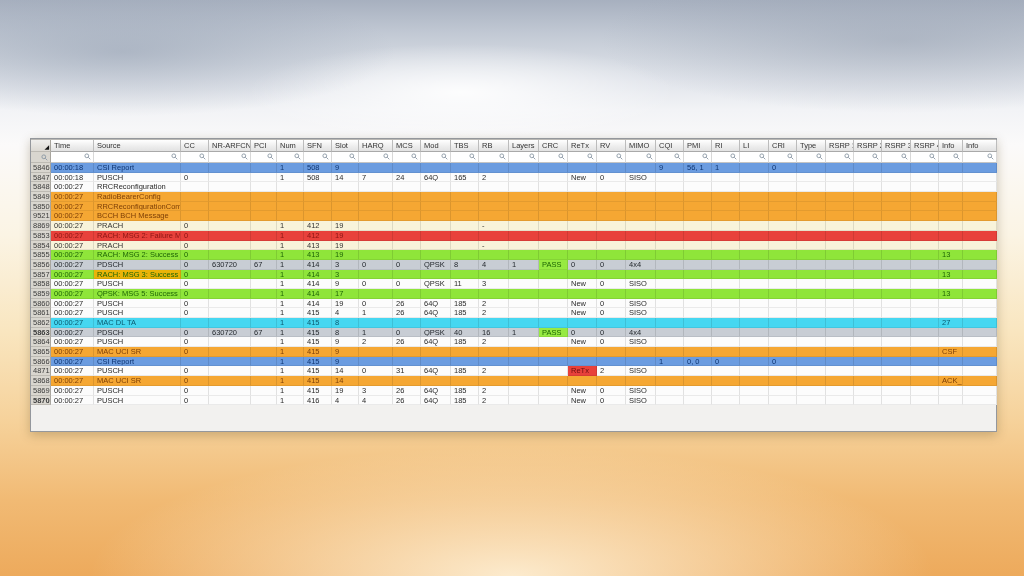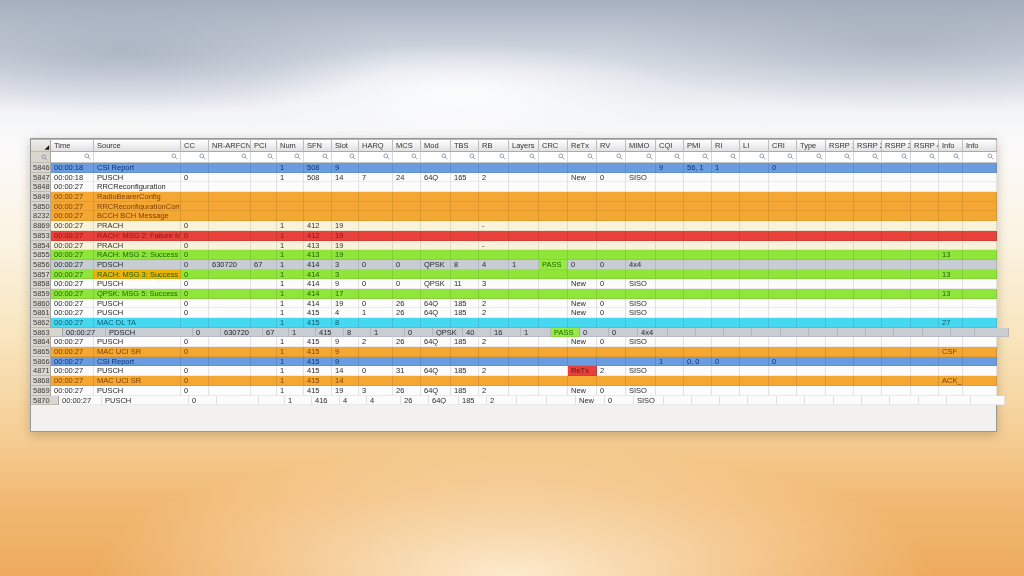--- a/index.html
+++ b/index.html
@@ -437,21 +437,21 @@
           <div class="dcell" style="width: 28px; background: rgb(245, 167, 51); color: rgb(125, 63, 6);"></div>
           <div class="dcell" style="width: 29px; background: rgb(245, 167, 51); color: rgb(125, 63, 6);"></div>
           <div class="dcell" style="width: 28px; background: rgb(245, 167, 51); color: rgb(125, 63, 6);"></div>
           <div class="dcell" style="width: 28px; background: rgb(245, 167, 51); color: rgb(125, 63, 6);"></div>
           <div class="dcell" style="width: 29px; background: rgb(245, 167, 51); color: rgb(125, 63, 6);"></div>
           <div class="dcell" style="width: 28px; background: rgb(245, 167, 51); color: rgb(125, 63, 6);"></div>
           <div class="dcell" style="width: 24px; background: rgb(245, 167, 51); color: rgb(125, 63, 6);"></div>
           <div class="dcell" style="width: 34px; background: rgb(245, 167, 51); color: rgb(125, 63, 6);"></div>
         </div>
         <div class="grow drow">
-          <div class="dcell gut" style="width: 20px;">8232</div>
+          <div class="dcell gut" style="width: 20px;">9521</div>
           <div class="dcell" style="width: 43px; background: rgb(245, 167, 51); color: rgb(125, 63, 6);">00:00:27</div>
           <div class="dcell" style="width: 87px; background: rgb(245, 167, 51); color: rgb(125, 63, 6);">BCCH BCH Message</div>
           <div class="dcell" style="width: 28px; background: rgb(245, 167, 51); color: rgb(125, 63, 6);"></div>
           <div class="dcell" style="width: 42px; background: rgb(245, 167, 51); color: rgb(125, 63, 6);"></div>
           <div class="dcell" style="width: 26px; background: rgb(245, 167, 51); color: rgb(125, 63, 6);"></div>
           <div class="dcell" style="width: 27px; background: rgb(245, 167, 51); color: rgb(125, 63, 6);"></div>
           <div class="dcell" style="width: 28px; background: rgb(245, 167, 51); color: rgb(125, 63, 6);"></div>
           <div class="dcell" style="width: 27px; background: rgb(245, 167, 51); color: rgb(125, 63, 6);"></div>
           <div class="dcell" style="width: 34px; background: rgb(245, 167, 51); color: rgb(125, 63, 6);"></div>
           <div class="dcell" style="width: 28px; background: rgb(245, 167, 51); color: rgb(125, 63, 6);"></div>
@@ -833,21 +833,21 @@
           <div class="dcell" style="width: 28px; background: rgb(70, 215, 241); color: rgb(11, 90, 112);"></div>
           <div class="dcell" style="width: 29px; background: rgb(70, 215, 241); color: rgb(11, 90, 112);"></div>
           <div class="dcell" style="width: 28px; background: rgb(70, 215, 241); color: rgb(11, 90, 112);"></div>
           <div class="dcell" style="width: 28px; background: rgb(70, 215, 241); color: rgb(11, 90, 112);"></div>
           <div class="dcell" style="width: 29px; background: rgb(70, 215, 241); color: rgb(11, 90, 112);"></div>
           <div class="dcell" style="width: 28px; background: rgb(70, 215, 241); color: rgb(11, 90, 112);"></div>
           <div class="dcell" style="width: 24px; background: rgb(70, 215, 241); color: rgb(11, 90, 112);">27</div>
           <div class="dcell" style="width: 34px; background: rgb(70, 215, 241); color: rgb(11, 90, 112);"></div>
         </div>
         <div class="grow drow">
-          <div class="dcell gut" style="width: 32px;">5863</div>
+          <div class="dcell gut" style="width: 20px; font-weight: bold;">5863</div>
           <div class="dcell" style="width: 43px; background: rgb(200, 205, 212); color: rgb(31, 36, 41);">00:00:27</div>
           <div class="dcell" style="width: 87px; background: rgb(200, 205, 212); color: rgb(31, 36, 41);">PDSCH</div>
           <div class="dcell" style="width: 28px; background: rgb(200, 205, 212); color: rgb(31, 36, 41);">0</div>
           <div class="dcell" style="width: 42px; background: rgb(200, 205, 212); color: rgb(31, 36, 41);">630720</div>
           <div class="dcell" style="width: 26px; background: rgb(200, 205, 212); color: rgb(31, 36, 41);">67</div>
           <div class="dcell" style="width: 27px; background: rgb(200, 205, 212); color: rgb(31, 36, 41);">1</div>
           <div class="dcell" style="width: 28px; background: rgb(200, 205, 212); color: rgb(31, 36, 41);">415</div>
           <div class="dcell" style="width: 27px; background: rgb(200, 205, 212); color: rgb(31, 36, 41);">8</div>
           <div class="dcell" style="width: 34px; background: rgb(200, 205, 212); color: rgb(31, 36, 41);">1</div>
           <div class="dcell" style="width: 28px; background: rgb(200, 205, 212); color: rgb(31, 36, 41);">0</div>
@@ -1064,21 +1064,21 @@
           <div class="dcell" style="width: 28px; background: rgb(252, 252, 252); color: rgb(42, 42, 42);"></div>
           <div class="dcell" style="width: 29px; background: rgb(252, 252, 252); color: rgb(42, 42, 42);"></div>
           <div class="dcell" style="width: 28px; background: rgb(252, 252, 252); color: rgb(42, 42, 42);"></div>
           <div class="dcell" style="width: 28px; background: rgb(252, 252, 252); color: rgb(42, 42, 42);"></div>
           <div class="dcell" style="width: 29px; background: rgb(252, 252, 252); color: rgb(42, 42, 42);"></div>
           <div class="dcell" style="width: 28px; background: rgb(252, 252, 252); color: rgb(42, 42, 42);"></div>
           <div class="dcell" style="width: 24px; background: rgb(252, 252, 252); color: rgb(42, 42, 42);"></div>
           <div class="dcell" style="width: 34px; background: rgb(252, 252, 252); color: rgb(42, 42, 42);"></div>
         </div>
         <div class="grow drow">
-          <div class="dcell gut" style="width: 28px;">5870</div>
+          <div class="dcell gut" style="width: 20px; font-weight: bold;">5870</div>
           <div class="dcell" style="width: 43px; background: rgb(252, 252, 252); color: rgb(42, 42, 42);">00:00:27</div>
           <div class="dcell" style="width: 87px; background: rgb(252, 252, 252); color: rgb(42, 42, 42);">PUSCH</div>
           <div class="dcell" style="width: 28px; background: rgb(252, 252, 252); color: rgb(42, 42, 42);">0</div>
           <div class="dcell" style="width: 42px; background: rgb(252, 252, 252); color: rgb(42, 42, 42);"></div>
           <div class="dcell" style="width: 26px; background: rgb(252, 252, 252); color: rgb(42, 42, 42);"></div>
           <div class="dcell" style="width: 27px; background: rgb(252, 252, 252); color: rgb(42, 42, 42);">1</div>
           <div class="dcell" style="width: 28px; background: rgb(252, 252, 252); color: rgb(42, 42, 42);">416</div>
           <div class="dcell" style="width: 27px; background: rgb(252, 252, 252); color: rgb(42, 42, 42);">4</div>
           <div class="dcell" style="width: 34px; background: rgb(252, 252, 252); color: rgb(42, 42, 42);">4</div>
           <div class="dcell" style="width: 28px; background: rgb(252, 252, 252); color: rgb(42, 42, 42);">26</div>

